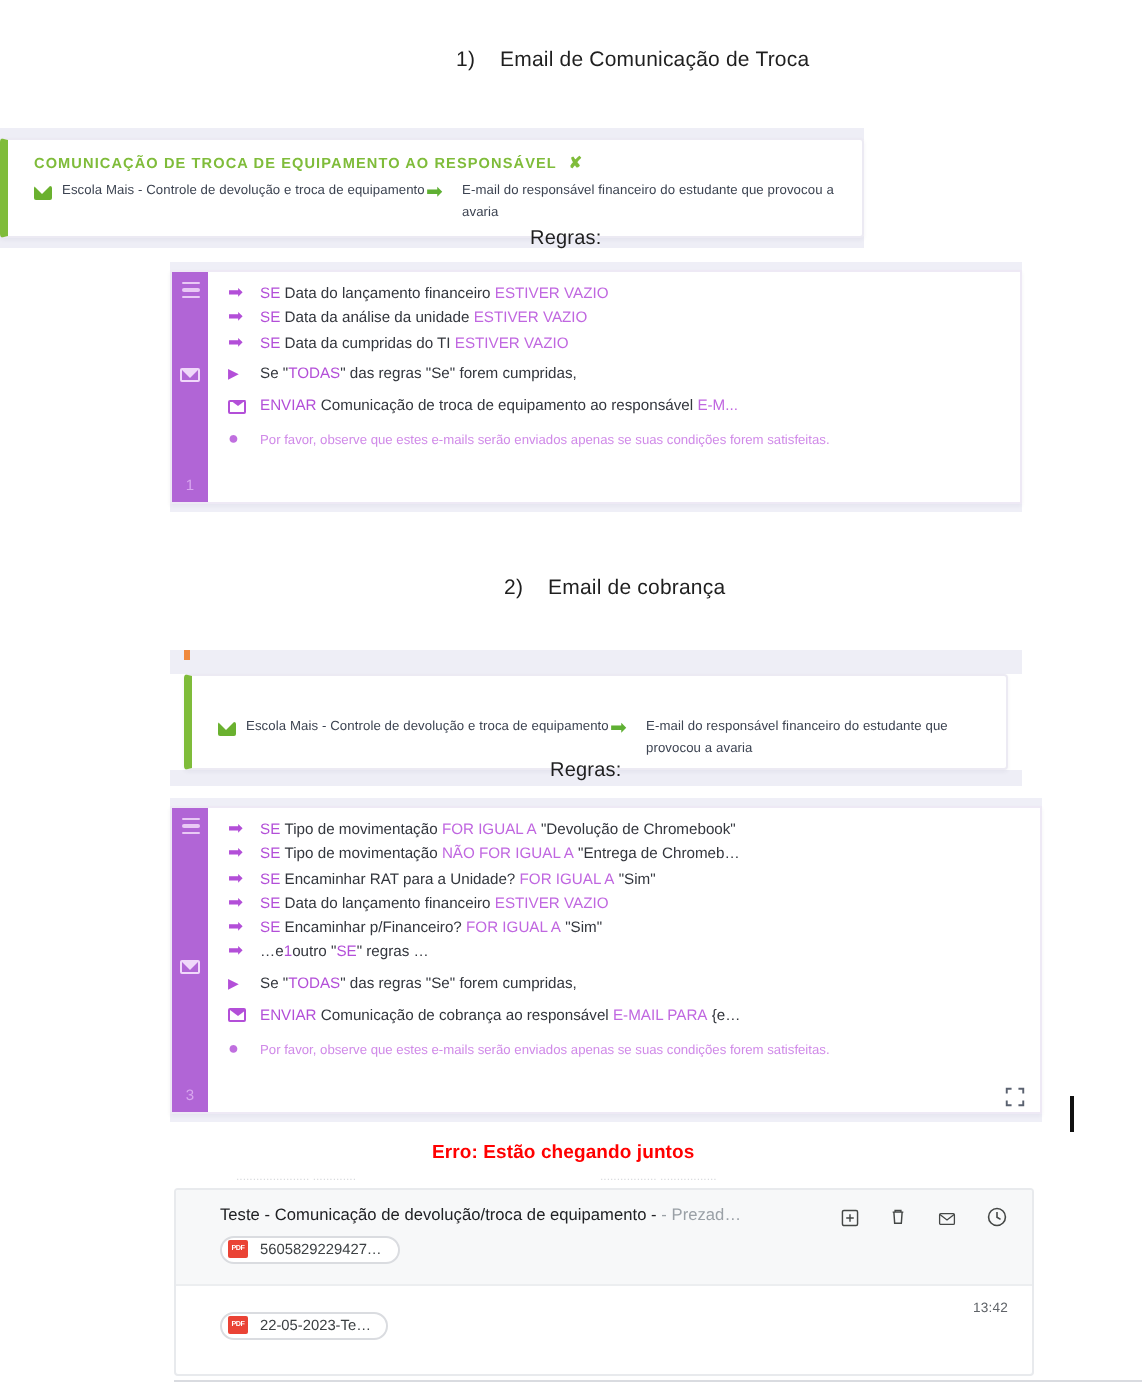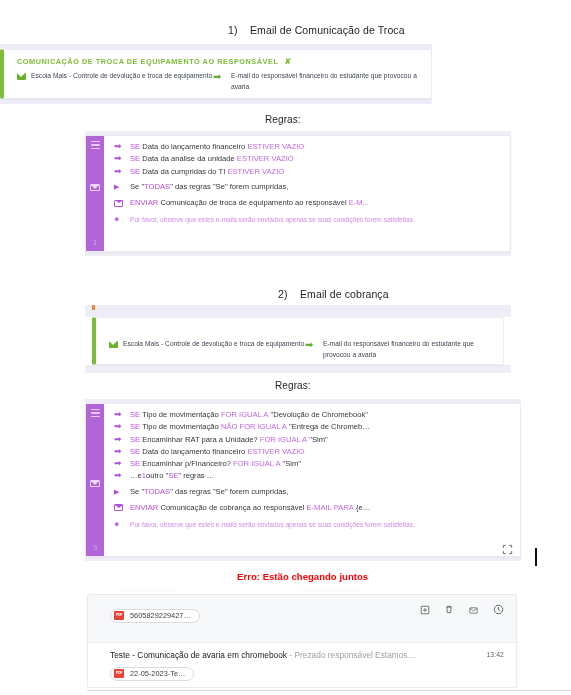--- a/index.html
+++ b/index.html
@@ -37,21 +37,21 @@
   .error-label {
     position: absolute;
     font-size: 9.5px;
     font-weight: bold;
     color: #ff0000;
     letter-spacing: .05px;
     white-space: nowrap;
   }
 
   
-  .comm-wrap { position: absolute; }
+  .comm-wrap { position: absolute; margin-top: 20px; }
   .comm-strip {
     position: absolute;
     left: 0; right: 0;
     height: 6px;
     background: #eeeef6;
   }
   .comm-card {
     position: absolute;
     left: 0; right: 0;
     background: #ffffff;
@@ -395,21 +395,21 @@
       </div>
 
       <div class="rule-note">
         <span class="dot">●</span>
         <span>Por favor, observe que estes e-mails serão enviados apenas se suas condições forem satisfeitas.</span>
       </div>
     </div>
   </div>
 </div>
 
-<div class="doc-heading" style="left:252px; top:288px;margin-left:26px;">
+<div class="doc-heading" style="left:252px; top:288px;">
   <span class="num">2)</span><span>Email de cobrança</span>
 </div>
 
 <div class="comm-wrap" style="left:85px; top:305px; width:426px; height:68px;">
   <div class="comm-strip" style="top:0; height:12px;"></div>
   <div class="comm-strip" style="bottom:0; height:8px;"></div>
   <div class="orange-tick" style="left:7px; top:0px;"></div>
   <div class="comm-card" style="top:12px; bottom:8px; left:7px; right:7px;">
     <div class="comm-row">
       <div class="comm-col left">
@@ -513,28 +513,32 @@
         <svg viewBox="0 0 16 16" width="11" height="11" fill="none" stroke="#5b6270" stroke-width="1.4">
           <path d="M2 5.5V2h3.5M14 5.5V2h-3.5M2 10.5V14h3.5M14 10.5V14h-3.5"></path>
         </svg>
       </span>
     </div>
   </div>
 </div>
 
 <div class="caret-bar" style="left:535px; top:548px; height:18px;"></div>
 
-<div class="error-label" style="left:237px; top:571px;">Erro: Estão chegando juntos</div>
+<div class="error-label" style="left:216px; top:571px;">Erro: Estão chegando juntos</div>
 
 <div class="mail-ghost" style="left:118px; top:586px;">...................... .............</div>
 <div class="mail-ghost" style="left:300px; top:586px;">................. .................</div>
 
 <div class="mail-list" style="left:87px; top:594px; width:430px; height:94px;">
 
   <div class="mail-row hovered" style="height:47px;">
+    <div class="mail-subject">
+      <span>Teste - Comunicação de devolução/troca de equipamento -</span>
+      <span class="snippet">- Prezad…</span>
+    </div>
     <div class="mail-actions">
       <span>
         <svg viewBox="0 0 18 18" width="10" height="10" fill="none" stroke="#444746" stroke-width="1.3">
           <rect x="2.2" y="2.2" width="13.6" height="13.6" rx="1.3"></rect>
           <path d="M9 5.6v6.8M5.6 9h6.8" stroke-width="1.3"></path>
         </svg>
       </span>
       <span>
         <svg viewBox="0 0 18 18" width="10" height="11" fill="none" stroke="#444746" stroke-width="1.3">
           <path d="M4.2 4.6h9.6M6.4 4.6V3.1h5.2v1.5M5.3 4.6l.7 10h6l.7-10"></path>
@@ -553,24 +557,20 @@
         </svg>
       </span>
     </div>
     <span class="chip">
       <span class="pdf">PDF</span>
       <span>5605829229427…</span>
     </span>
   </div>
 
   <div class="mail-row" style="height:47px;">
-    <div class="mail-subject">
-      <span>Teste - Comunicação de avaria em chromebook</span>
-      <span class="snippet">- Prezado responsável Estamos…</span>
-    </div>
     <span class="mail-time">13:42</span>
     <span class="chip">
       <span class="pdf">PDF</span>
       <span>22-05-2023-Te…</span>
     </span>
   </div>
 </div>
 
 <div class="hr-bottom" style="left:87px; top:690px; width:484px;"></div>
 

